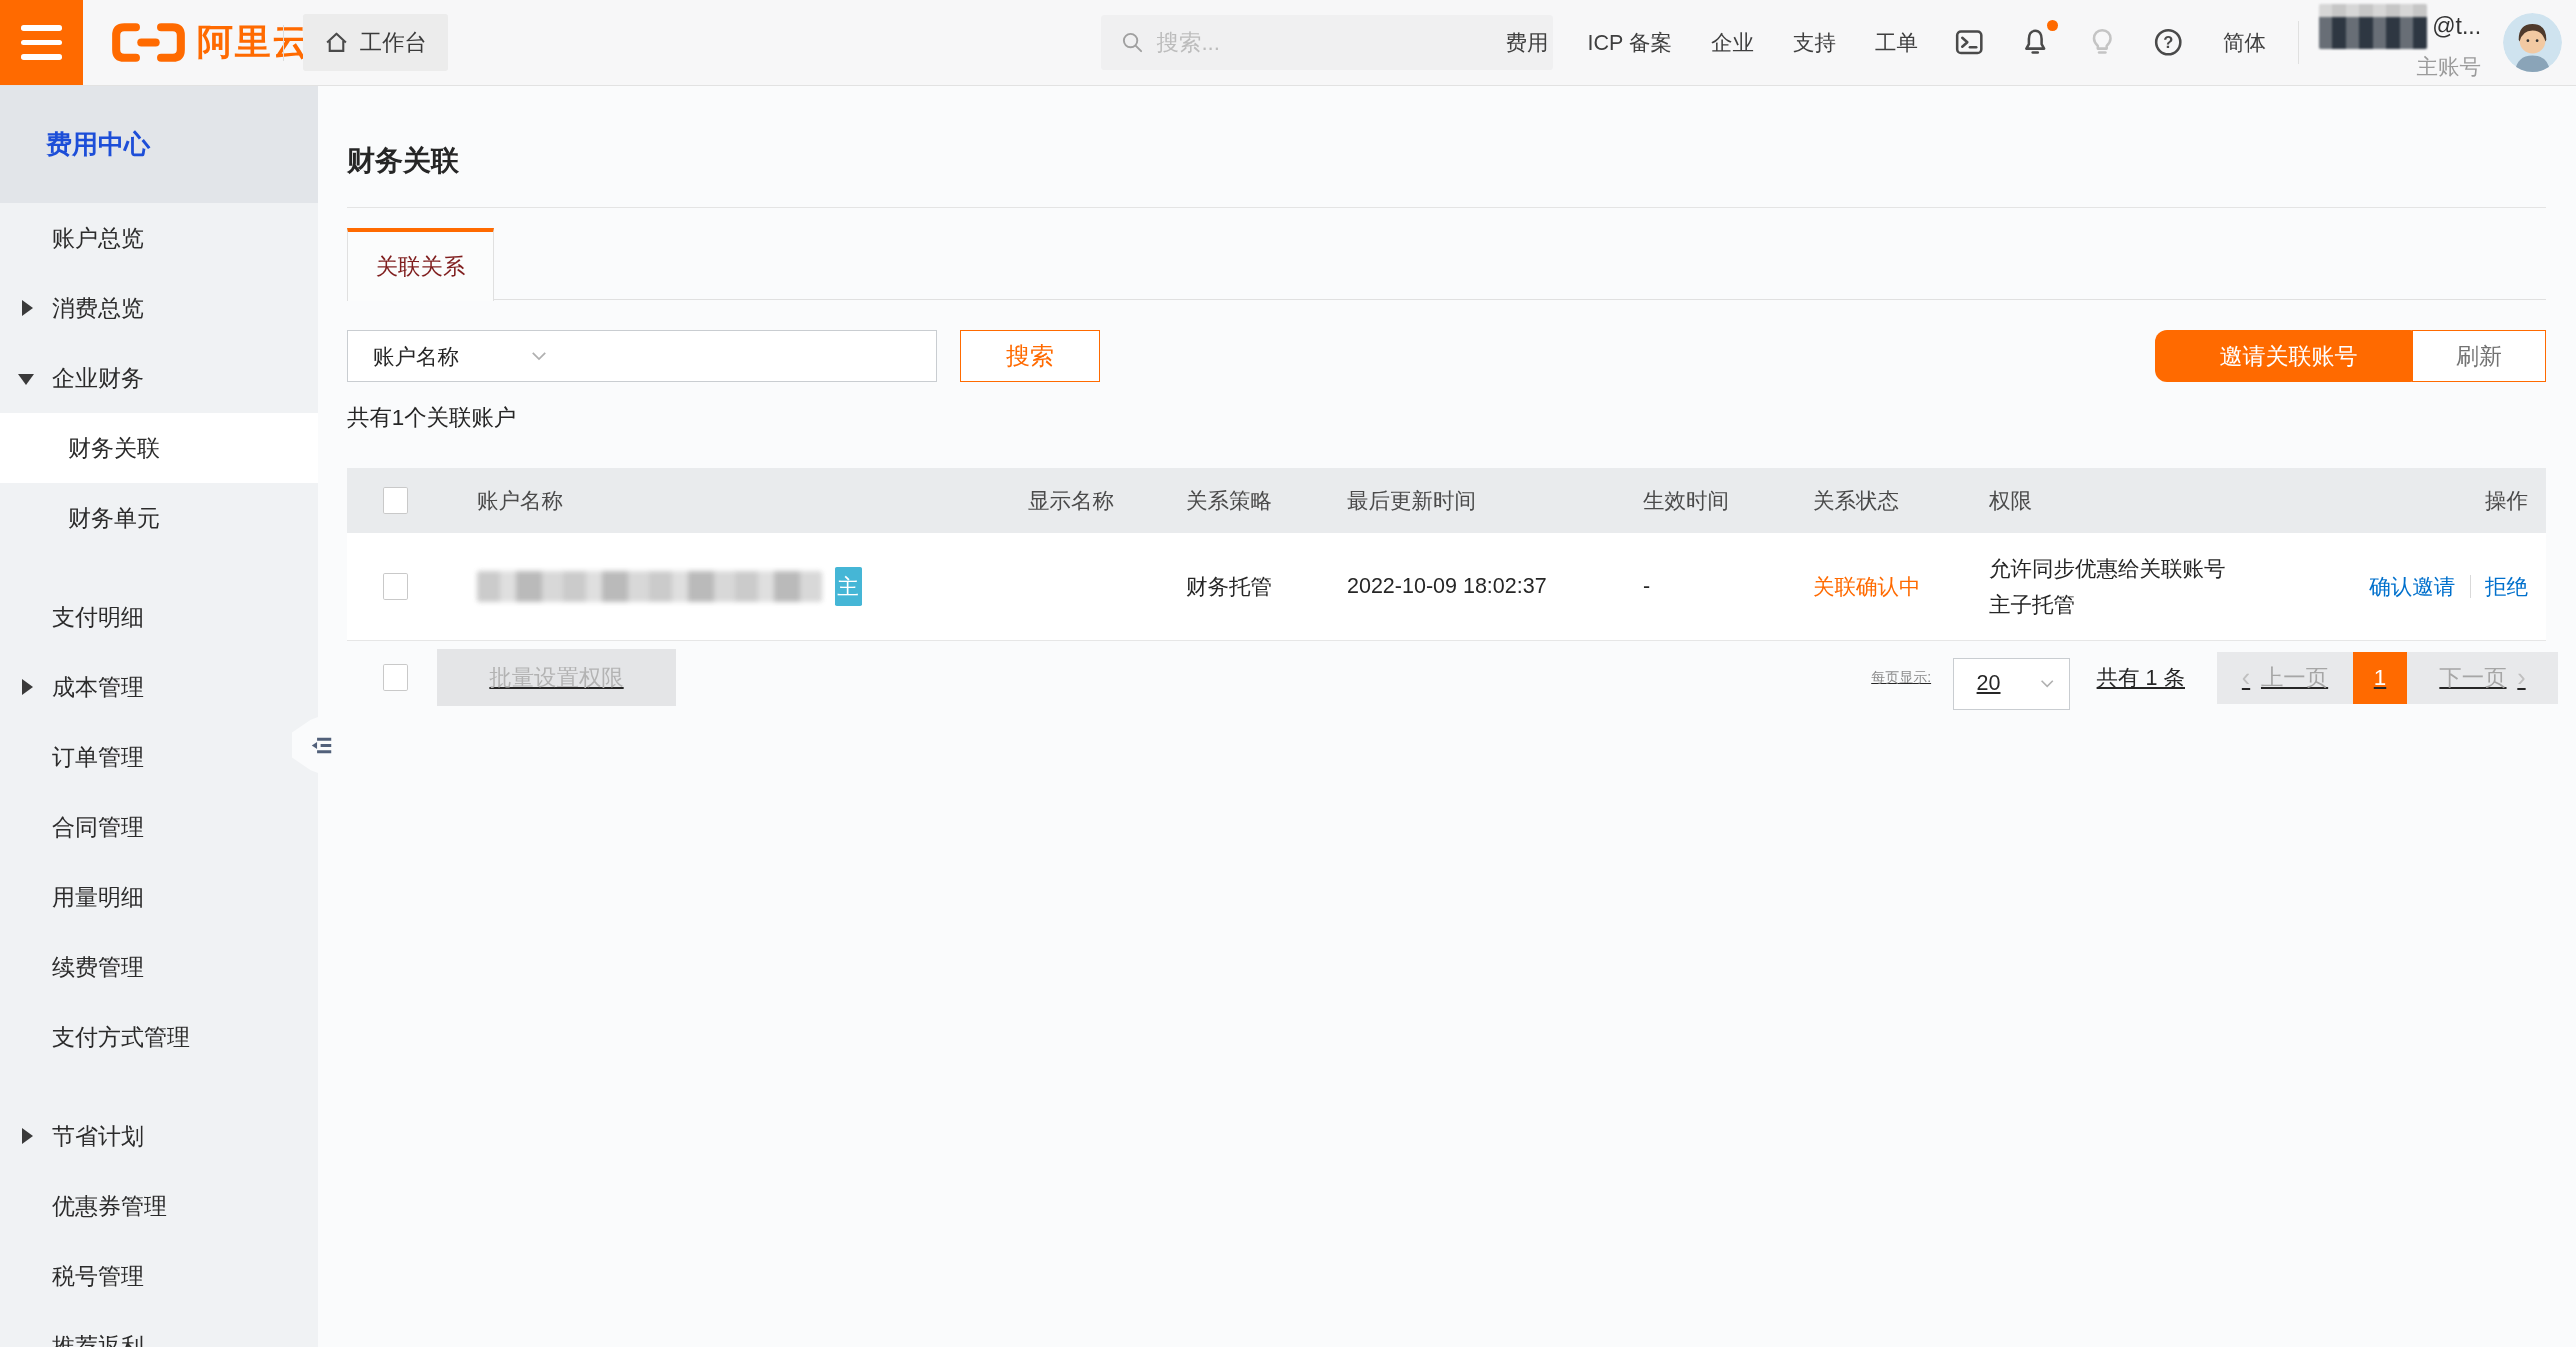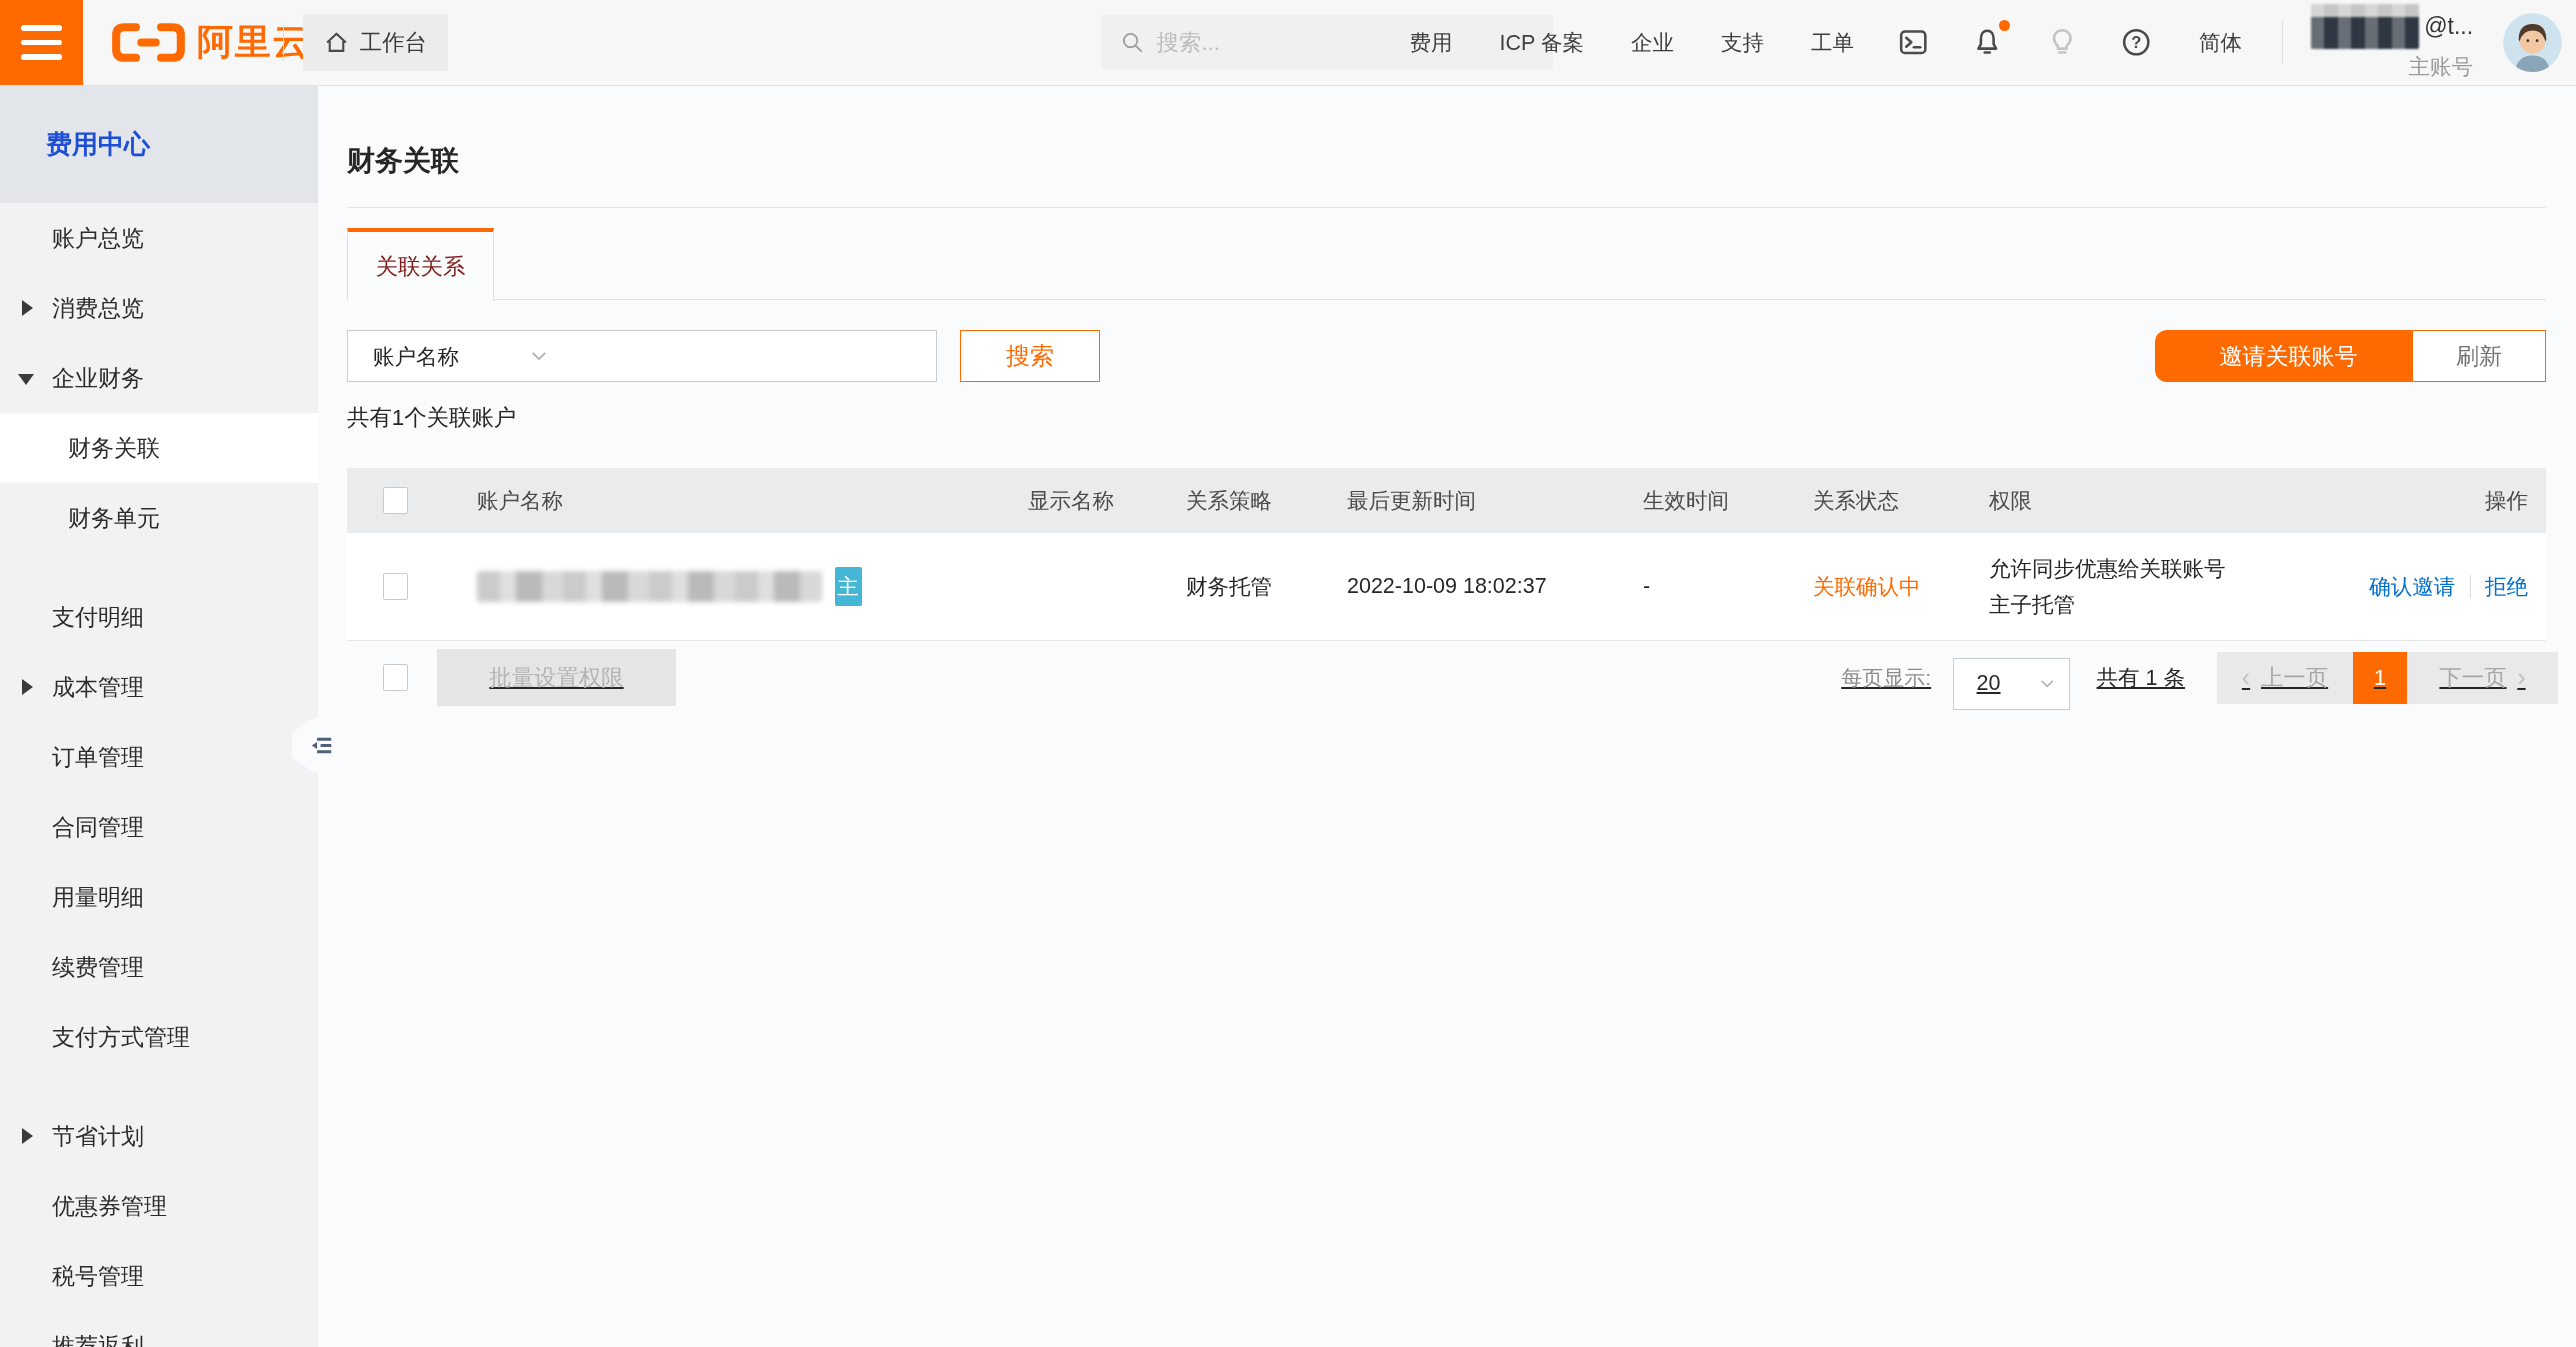--- a/index.html
+++ b/index.html
@@ -9,21 +9,21 @@
   
   .topbar{position:absolute;top:0;left:0;right:0;height:85px;background:#f7f7f8;border-bottom:0.9px solid #e2e2e2;}
   .hamburger{position:absolute;left:0;top:0;width:83px;height:85px;background:#ff6a00;display:flex;flex-direction:column;justify-content:center;align-items:center;gap:9px;cursor:pointer;}
   .hamburger span{display:block;width:41px;height:5.4px;background:#fff;border-radius:2.7px;}
   .logo{position:absolute;left:109px;top:0;height:85px;display:flex;align-items:center;gap:9px;}
   .logo-text{font-size:36px;font-weight:bold;color:#ff6a00;letter-spacing:1.8px;}
   .hdr-div{position:absolute;left:283px;top:25px;width:0.9px;height:36px;background:#dcdcdc;}
   .workbench{position:absolute;left:303px;top:14.4px;width:145px;height:57px;background:#ececec;border-radius:2.7px;display:flex;align-items:center;justify-content:center;gap:10.8px;font-size:22.4px;color:#3a3a3a;cursor:pointer;}
   .searchbox{position:absolute;left:1101px;top:15.2px;width:432px;height:55px;background:#f0f0f1;border-radius:3.6px;display:flex;align-items:center;padding-left:20px;gap:12.6px;}
   .searchbox .ph{font-size:22.4px;color:#bcbcbc;}
-  .hdr-right{position:absolute;right:14.4px;top:0;height:85px;display:flex;align-items:center;gap:8px;}
+  .hdr-right{position:absolute;right:14.4px;top:0;height:85px;display:flex;align-items:center;}
   .hdr-link{font-size:21.5px;color:#3f3f3f;margin-left:39px;cursor:pointer;white-space:nowrap;}
   .hdr-ic{margin-left:36px;position:relative;cursor:pointer;display:flex;align-items:center;}
   .dot{position:absolute;top:-7.2px;right:-7.2px;width:10.8px;height:10.8px;border-radius:50%;background:#ff6a00;}
   .acct-div{width:0.9px;height:43px;background:#e0e0e0;margin-left:32px;}
   .acct{margin-left:20px;display:flex;flex-direction:column;align-items:flex-end;gap:3.6px;}
   .acct-row1{display:flex;align-items:center;gap:5.4px;}
   .redacted-top{width:108px;height:45px;border-radius:1.8px;
      background-image:repeating-linear-gradient(90deg,rgba(255,255,255,.28) 0 12.6px,rgba(0,0,0,0) 12.6px 27px),
                       linear-gradient(180deg,#c6c6c6 0 30%,#2e3742 30% 100%);
      filter:blur(1.3px);}
@@ -77,21 +77,21 @@
   .badge{display:inline-flex;align-items:center;justify-content:center;width:27px;height:39px;margin-left:12.6px;background:#45b6d6;color:#fff;font-size:21.5px;border-radius:1.8px;flex:none;}
   .status{color:#ff6a00;}
   .lnk{color:#0070cc;cursor:pointer;white-space:nowrap;}
   .lnk-div{width:0.9px;height:23px;background:#d9d9d9;margin:0 14.4px;}
 
   
   .foot{position:absolute;left:29px;right:18px;top:563px;height:57px;display:flex;align-items:center;text-decoration:underline;}
   .foot .cb{margin-left:36px;}
   .btn-batch{margin-left:29px;width:239px;height:57px;background:#e4e5e7;color:#b3b3b3;font-size:22.4px;display:flex;align-items:center;justify-content:center;cursor:default;}
   .spacer{flex:1;}
-  .pp-label{font-size:21px;color:#8c8c8c;margin-left:32px;}
+  .pp-label{font-size:14px;color:#8c8c8c;margin-left:32px;}
   .pp-select{position:relative;margin-left:21.5px;width:117px;height:52px;box-sizing:border-box;background:#fff;border:0.9px solid #c9cdd1;display:flex;align-items:center;padding-left:23px;font-size:21.5px;color:#262626;cursor:pointer;margin-top:12px;}
   .pp-select .chev{position:absolute;right:14.4px;top:20px;}
   .pp-total{margin-left:27px;font-size:21.5px;color:#262626;white-space:nowrap;}
   .pager{margin-left:32px;display:flex;height:52px;}
   .pg-prev,.pg-next{background:#e8e9eb;display:flex;align-items:center;justify-content:center;gap:10.8px;font-size:22.4px;color:#a6a6a6;cursor:pointer;white-space:nowrap;}
   .pg-prev{width:136px;}
   .pg-next{width:151px;}
   .pg-chev{color:#c0c0c0;font-size:25px;}
   .pg-cur{width:54px;background:#ff6a00;color:#fff;font-size:22.4px;display:flex;align-items:center;justify-content:center;cursor:pointer;}
   svg{display:block;}

